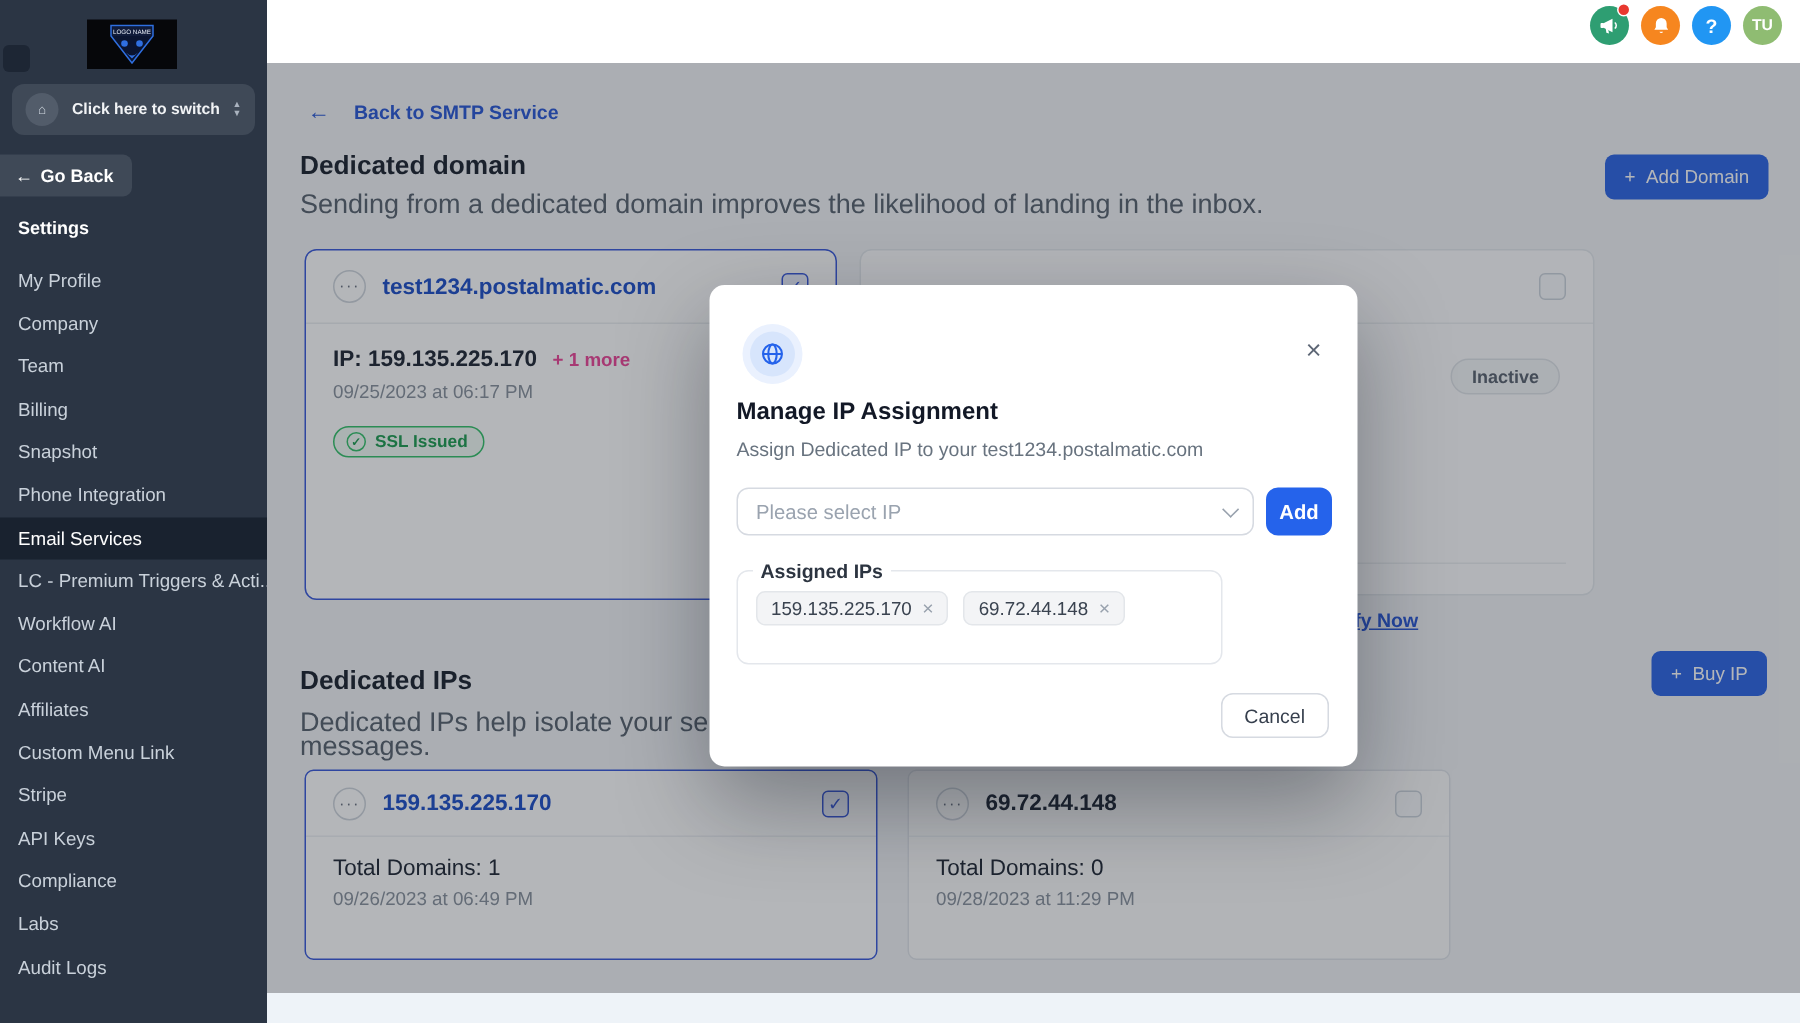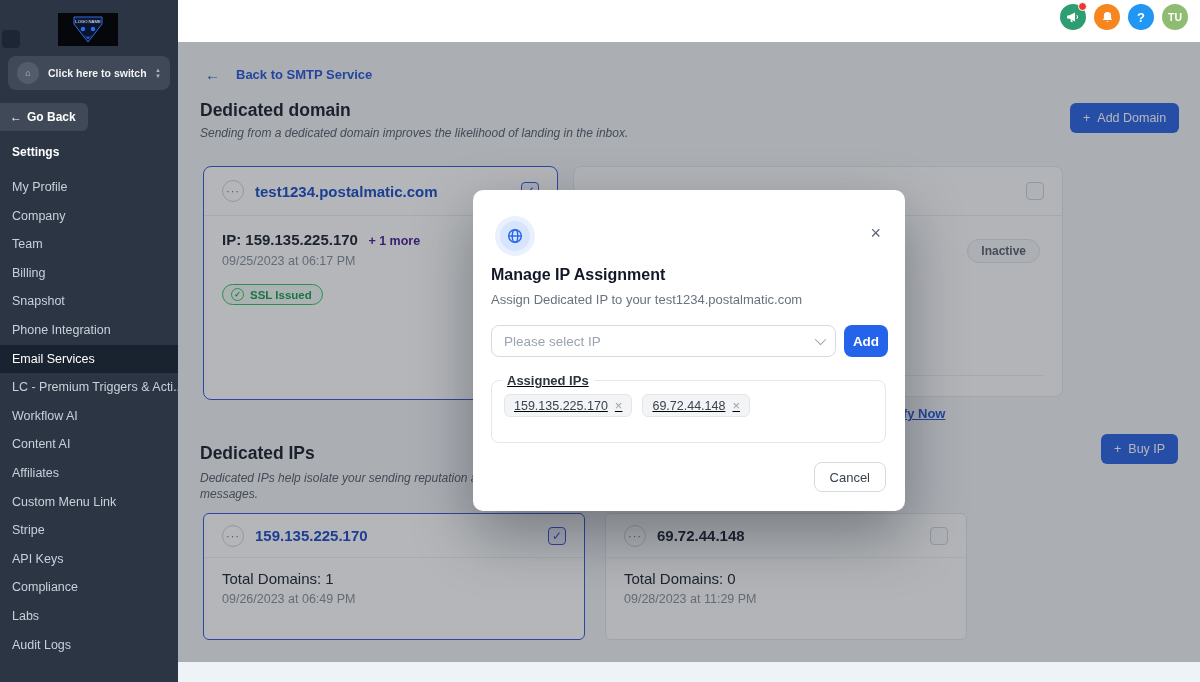--- a/index.html
+++ b/index.html
@@ -29,21 +29,21 @@
   .ic-bell { background:#f6861f; }
   .ic-help { background:#2196f3; font-size:13px; font-weight:bold; }
   .ic-avatar { background:#8fbc72; font-size:10.5px; font-weight:bold; }
   .red-dot { position:absolute; right:-1px; top:-2px; width:9px; height:9px; border-radius:50%; background:#e8382f; border:1.5px solid #fff; }
 
   
   .content { position:absolute; left:178px; top:42px; width:1022px; height:620px; background:#f2f4f7; z-index:1; }
   .back-row { position:absolute; left:27px; top:24px; display:flex; align-items:center; gap:16px; color:#2b59d6; font-size:13px; font-weight:bold; cursor:pointer; }
   .back-arrow { font-size:15px; font-weight:normal; }
   .h-section { font-size:17.5px; font-weight:bold; color:#1d2430; }
-  .sub-section { font-size:12px; color:#59636f;font-style:italic; }
+  .sub-section { font-size:18px; color:#59636f; }
   #domain-title { position:absolute; left:22px; top:58px;text-align:center; }
   #domain-sub { position:absolute; left:22px; top:84px; }
   .btn-primary { background:#2e66e5; color:#ffffff; border:none; border-radius:6px; height:30px; padding:0 13px; font-size:12.5px; font-family:"Liberation Sans",sans-serif; display:flex; align-items:center; gap:7px; cursor:pointer; }
   #add-domain-btn { position:absolute; left:892px; top:61px; }
   #buy-ip-btn { position:absolute; left:923px; top:392px; }
 
   .card { background:#ffffff; border-radius:8px; position:absolute; }
   .card-selected { border:1.5px solid #3b5bdb; }
   .card-plain { border:1px solid #e3e7ec; background:#fdfdfe; }
   .card-header { height:49px; display:flex; align-items:center; padding:0 18px; border-bottom:1px solid #ebedf0; }
@@ -51,21 +51,21 @@
   .card-title { margin-left:11px; font-size:15px; font-weight:bold; color:#2050c8; }
   .card-title-dark { margin-left:11px; font-size:15px; font-weight:bold; color:#212936; }
   .checkbox { margin-left:auto; width:18px; height:18px; border-radius:4px; cursor:pointer; display:flex; align-items:center; justify-content:center; font-size:12px; }
   .checkbox.checked { border:1.5px solid #3b5bdb; color:#3b5bdb; background:#eef2ff; }
   .checkbox.unchecked { border:1.5px solid #ccd3dc; background:#f8fafc; color:transparent; }
 
   #domain-card-1 { left:25px; top:124px; width:355px; height:234px; }
   #domain-card-2 { left:395px; top:124px; width:490px; height:231px; }
   .card-body { padding:15px 18px; position:relative; }
   .ip-line { font-size:15px; font-weight:bold; color:#212936; }
-  .more-link { font-size:12.5px; font-weight:bold; color:#4c1d95; margin-left:6px; cursor:pointer; }
+  .more-link { font-size:12.5px; font-weight:bold; color:#ec4899; margin-left:6px; cursor:pointer; }
   .date-line { font-size:12.5px; color:#8a939e; margin-top:5px; }
   .ssl-badge { display:inline-flex; align-items:center; gap:6px; margin-top:16px; border:1px solid #35c26b; color:#1f9d52; border-radius:999px; padding:3px 10px 3px 8px; font-size:11.5px; font-weight:bold; background:#f2fbf5; }
   .ssl-check { width:13px; height:13px; border:1px solid #35c26b; border-radius:50%; font-size:8px; display:flex; align-items:center; justify-content:center; }
   .inactive-badge { position:absolute; right:22px; top:23px; border:1px solid #dfe3e8; background:#f4f6f8; color:#5b6470; border-radius:999px; padding:4px 13px; font-size:12px; font-weight:bold; }
   .card2-divider { position:absolute; left:18px; right:18px; top:159px; height:1px; background:#ebedf0; }
   .verify-link { position:absolute; left:305px; top:190px; font-size:13px; font-weight:bold; color:#2b59d6; text-decoration:underline; cursor:pointer; }
 
   #ips-title { position:absolute; left:22px; top:401px; }
   #ips-sub1 { position:absolute; left:22px; top:429px; }
   #ips-sub2 { position:absolute; left:22px; top:445px; }
@@ -82,21 +82,21 @@
   .modal { position:absolute; left:473px; top:190px; width:432px; height:321px; background:#ffffff; border-radius:10px; z-index:10; box-shadow:0 24px 60px rgba(10,15,25,0.35); }
   .globe-halo { position:absolute; left:22px; top:26px; width:40px; height:40px; border-radius:50%; background:#eaf1fe; display:flex; align-items:center; justify-content:center; }
   .globe-inner { width:30px; height:30px; border-radius:50%; background:#d7e5fc; display:flex; align-items:center; justify-content:center; }
   .modal-close { position:absolute; right:24px; top:34px; font-size:18px; color:#5d6675; cursor:pointer; line-height:1; }
   .modal-title { position:absolute; left:18px; top:76px; font-size:16px; font-weight:bold; color:#121826;text-align:right; }
   .modal-sub { position:absolute; left:18px; top:102px; font-size:13px; color:#68737f; }
   .select-box { position:absolute; left:18px; top:135px; width:345px; height:32px; border:1px solid #d6dae1; border-radius:8px; background:#fff; display:flex; align-items:center; padding:0 12px; cursor:pointer; }
   .select-placeholder { font-size:13.5px; color:#9aa3af; }
   .select-chevron { margin-left:auto; width:8px; height:8px; border-right:1.5px solid #98a1ad; border-bottom:1.5px solid #98a1ad; transform:rotate(45deg) translateY(-2px); }
   .modal-add-btn { position:absolute; left:371px; top:135px; width:44px; height:32px; background:#2563eb; color:#fff; border:none; border-radius:8px; font-size:13.5px; font-weight:bold; font-family:"Liberation Sans",sans-serif; cursor:pointer; }
-  .assigned-fieldset { position:absolute; left:18px; top:183px; width:395px; height:70px; border:1px solid #e4e7ec; border-radius:8px;text-decoration:underline; }
+  .assigned-fieldset { position:absolute; left:18px; top:183px; width:324px; height:70px; border:1px solid #e4e7ec; border-radius:8px; }
   .assigned-fieldset legend { margin-left:10px; padding:0 5px; font-size:13px; font-weight:bold; color:#2c3440; }
   .tags-row { display:flex; gap:10px; padding:6px 12px; }
   .tag { display:inline-flex; align-items:center; gap:7px; background:#f3f4f6; border:1px solid #e3e6ea; border-radius:6px; padding:3px 9px; font-size:12.5px; color:#3a4350; }
   .tag-x { color:#98a1ad; cursor:pointer; font-size:13px; }
   .cancel-btn { position:absolute; right:19px; top:272px; height:30px; padding:0 15px; background:#ffffff; border:1px solid #d6dae1; border-radius:8px; font-size:13px; color:#363f4d; font-family:"Liberation Sans",sans-serif; cursor:pointer; }
 </style>
 </head>
 <body>
 
 <div class="app">

